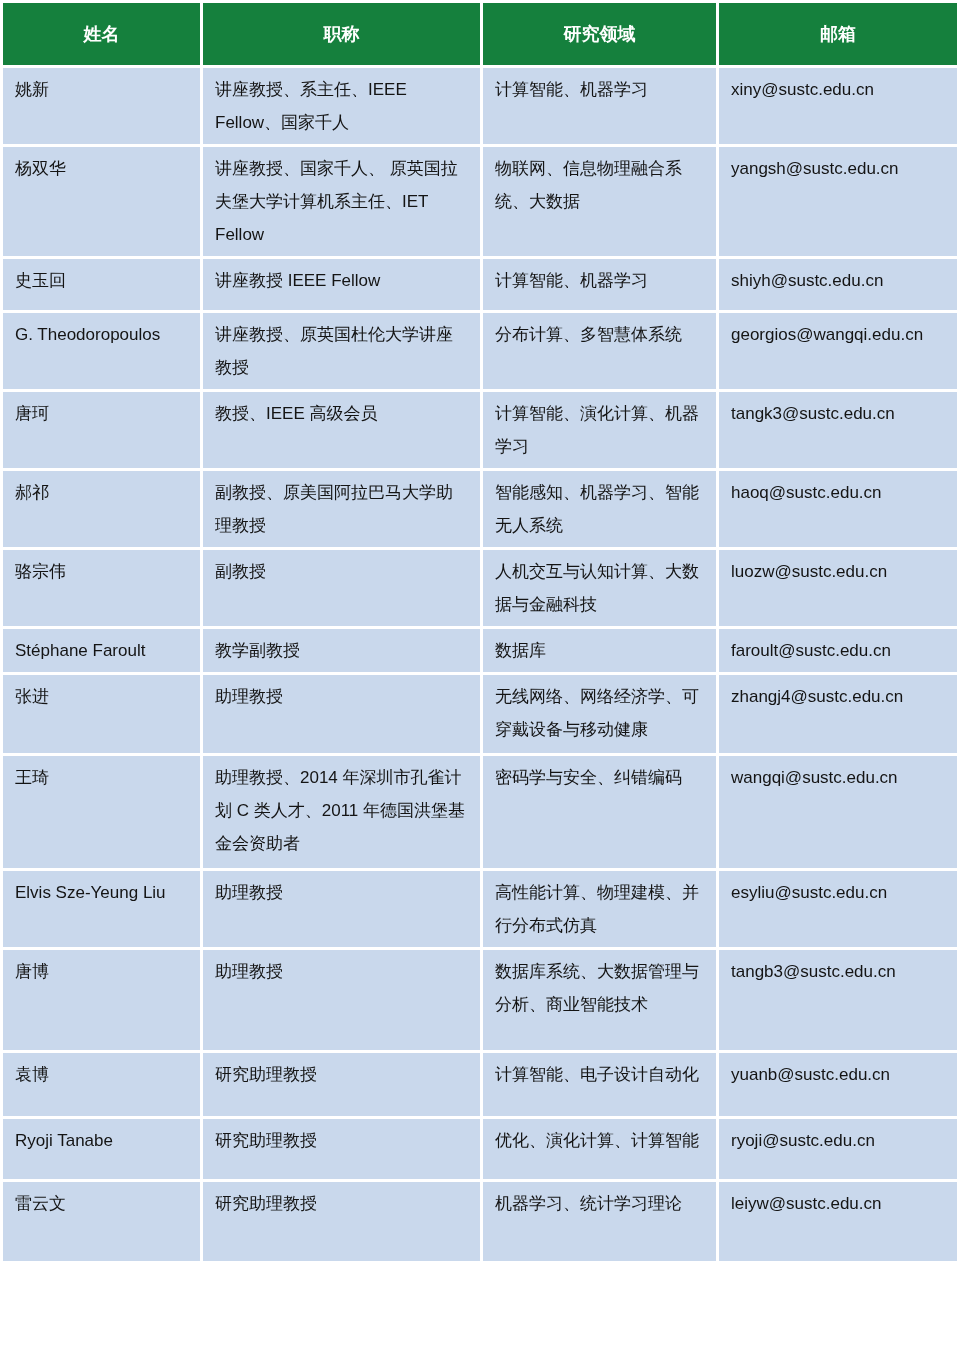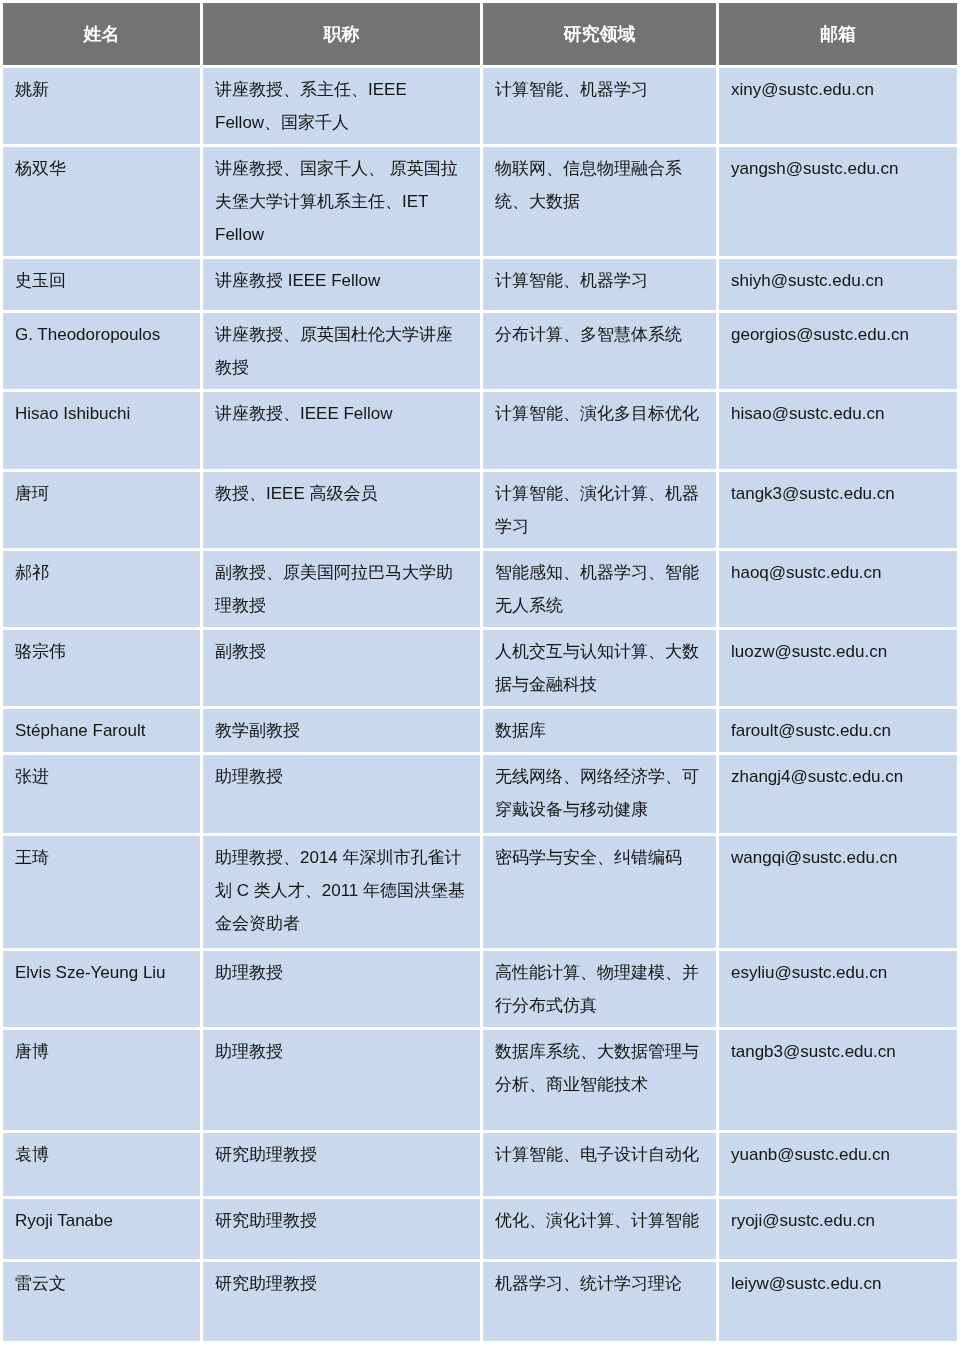--- a/index.html
+++ b/index.html
@@ -12,21 +12,21 @@
     width: 960px;
     background: #ffffff;
   }
   table.faculty {
     width: 960px;
     table-layout: fixed;
     border-collapse: separate;
     border-spacing: 3px;
   }
   th {
-    background: #737373;
+    background: #15803d;
     color: #ffffff;
     font-size: 18px;
     font-weight: bold;
     text-align: center;
     vertical-align: middle;
     padding: 8px 4px;
   }
   td {
     background: #C9D8EC;
     color: #141414;
@@ -74,27 +74,21 @@
         <tr style="height: 51px;">
           <td>史玉回</td>
           <td>讲座教授 IEEE Fellow</td>
           <td>计算智能、机器学习</td>
           <td>shiyh@sustc.edu.cn</td>
         </tr>
         <tr style="height: 67px;">
           <td>G. Theodoropoulos</td>
           <td>讲座教授、原英国杜伦大学讲座教授</td>
           <td>分布计算、多智慧体系统</td>
-          <td>georgios@sustc.edu.cn</td>
-        </tr>
-        <tr style="height: 77px;">
-          <td>Hisao Ishibuchi</td>
-          <td>讲座教授、IEEE Fellow</td>
-          <td>计算智能、演化多目标优化</td>
-          <td>hisao@sustc.edu.cn</td>
+          <td>georgios@wangqi.edu.cn</td>
         </tr>
         <tr style="height: 75px;">
           <td>唐珂</td>
           <td>教授、IEEE 高级会员</td>
           <td>计算智能、演化计算、机器学习</td>
           <td>tangk3@sustc.edu.cn</td>
         </tr>
         <tr style="height: 72px;">
           <td>郝祁</td>
           <td>副教授、原美国阿拉巴马大学助理教授</td>

